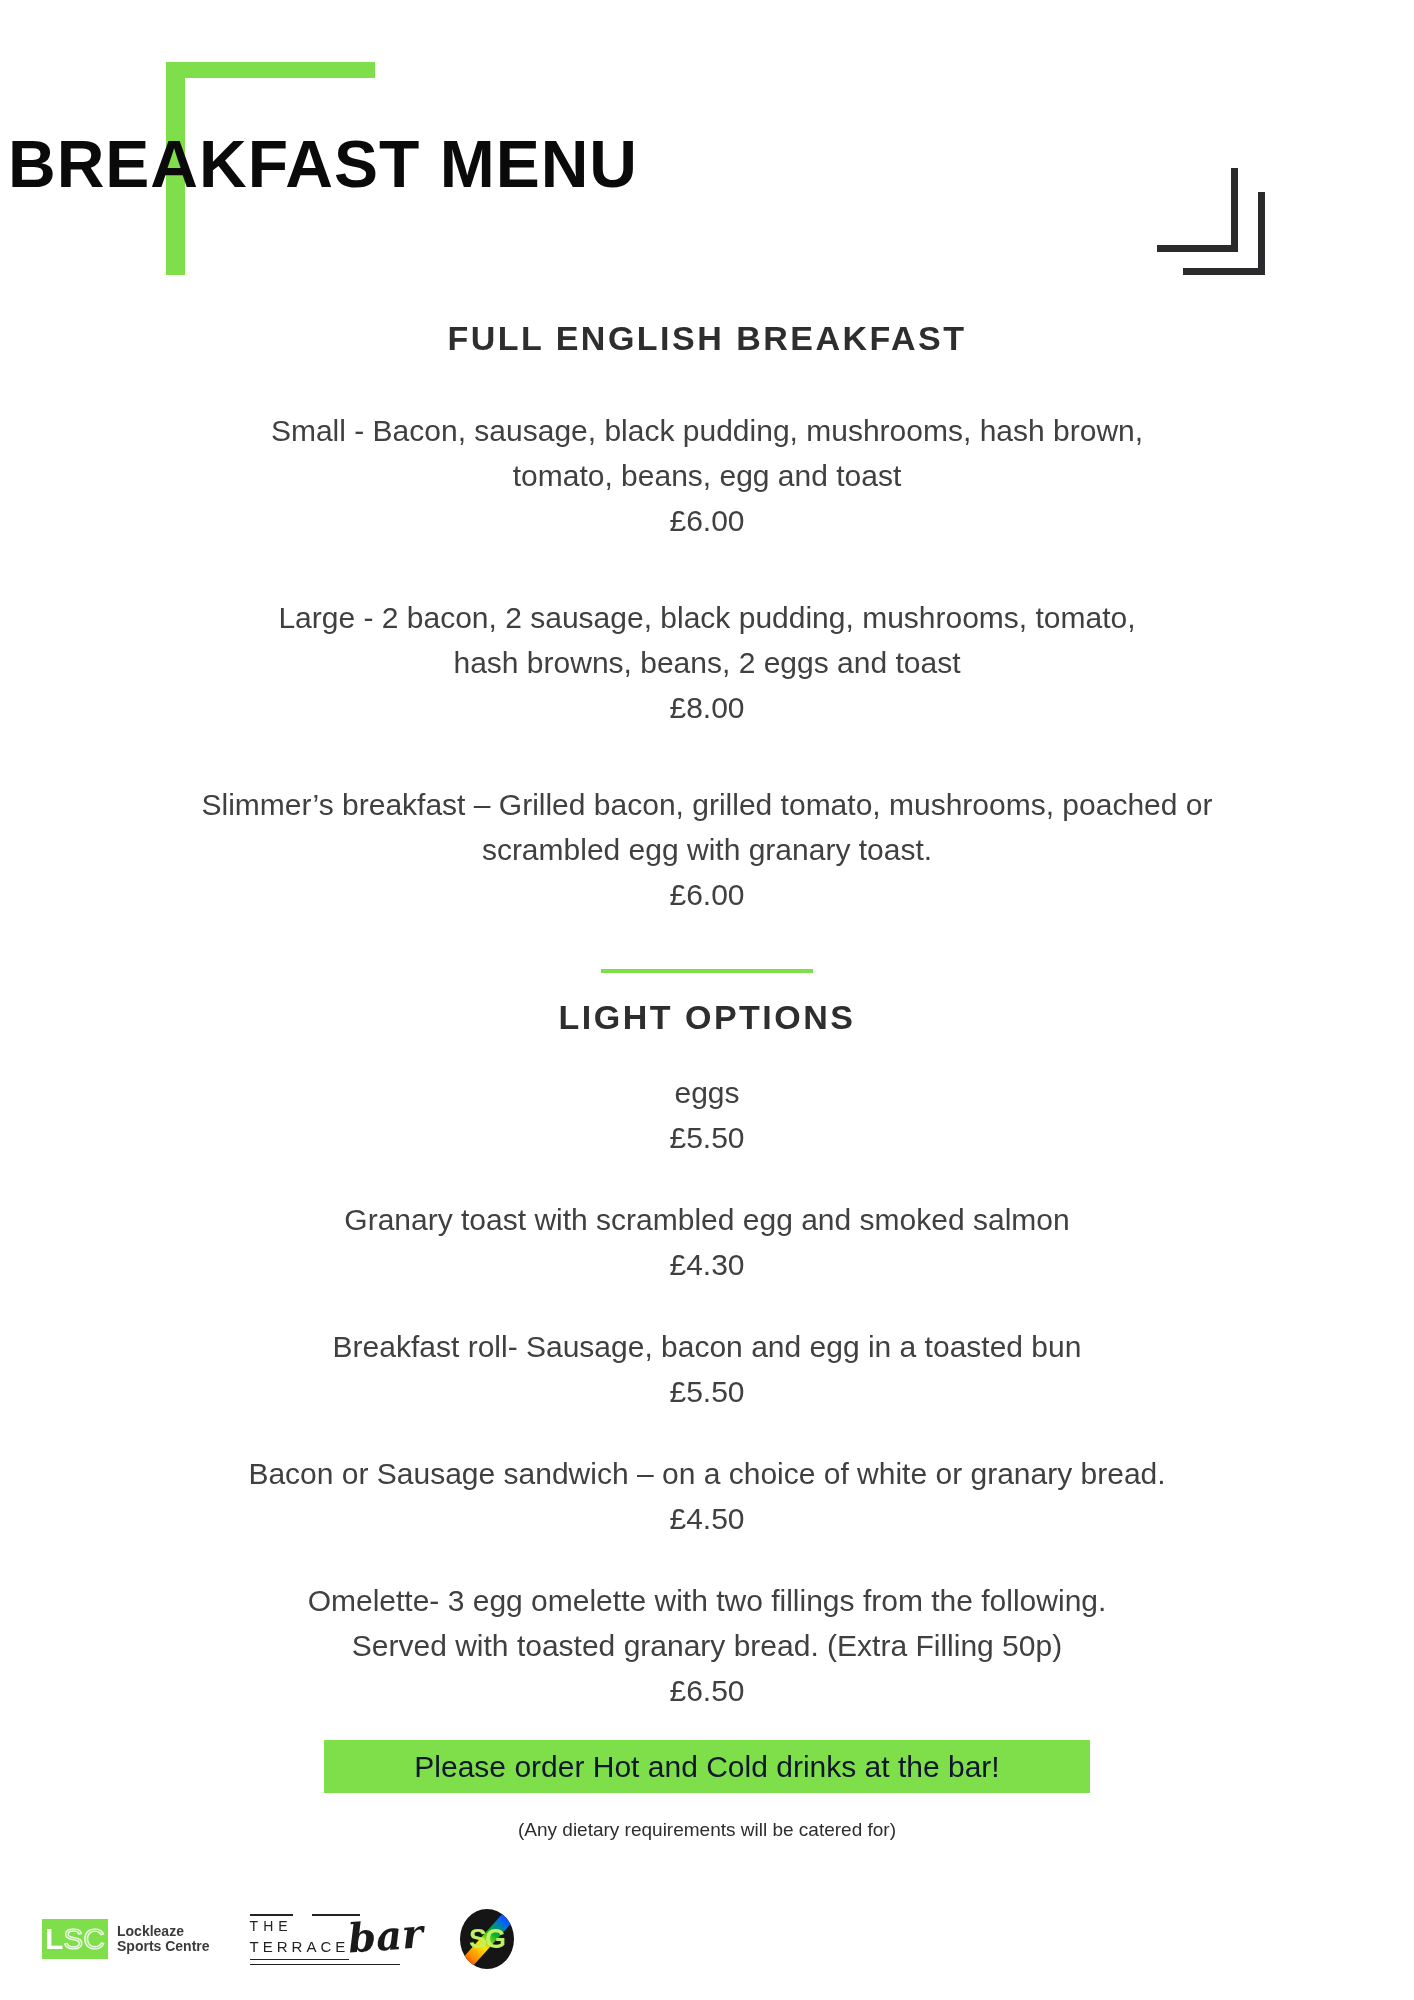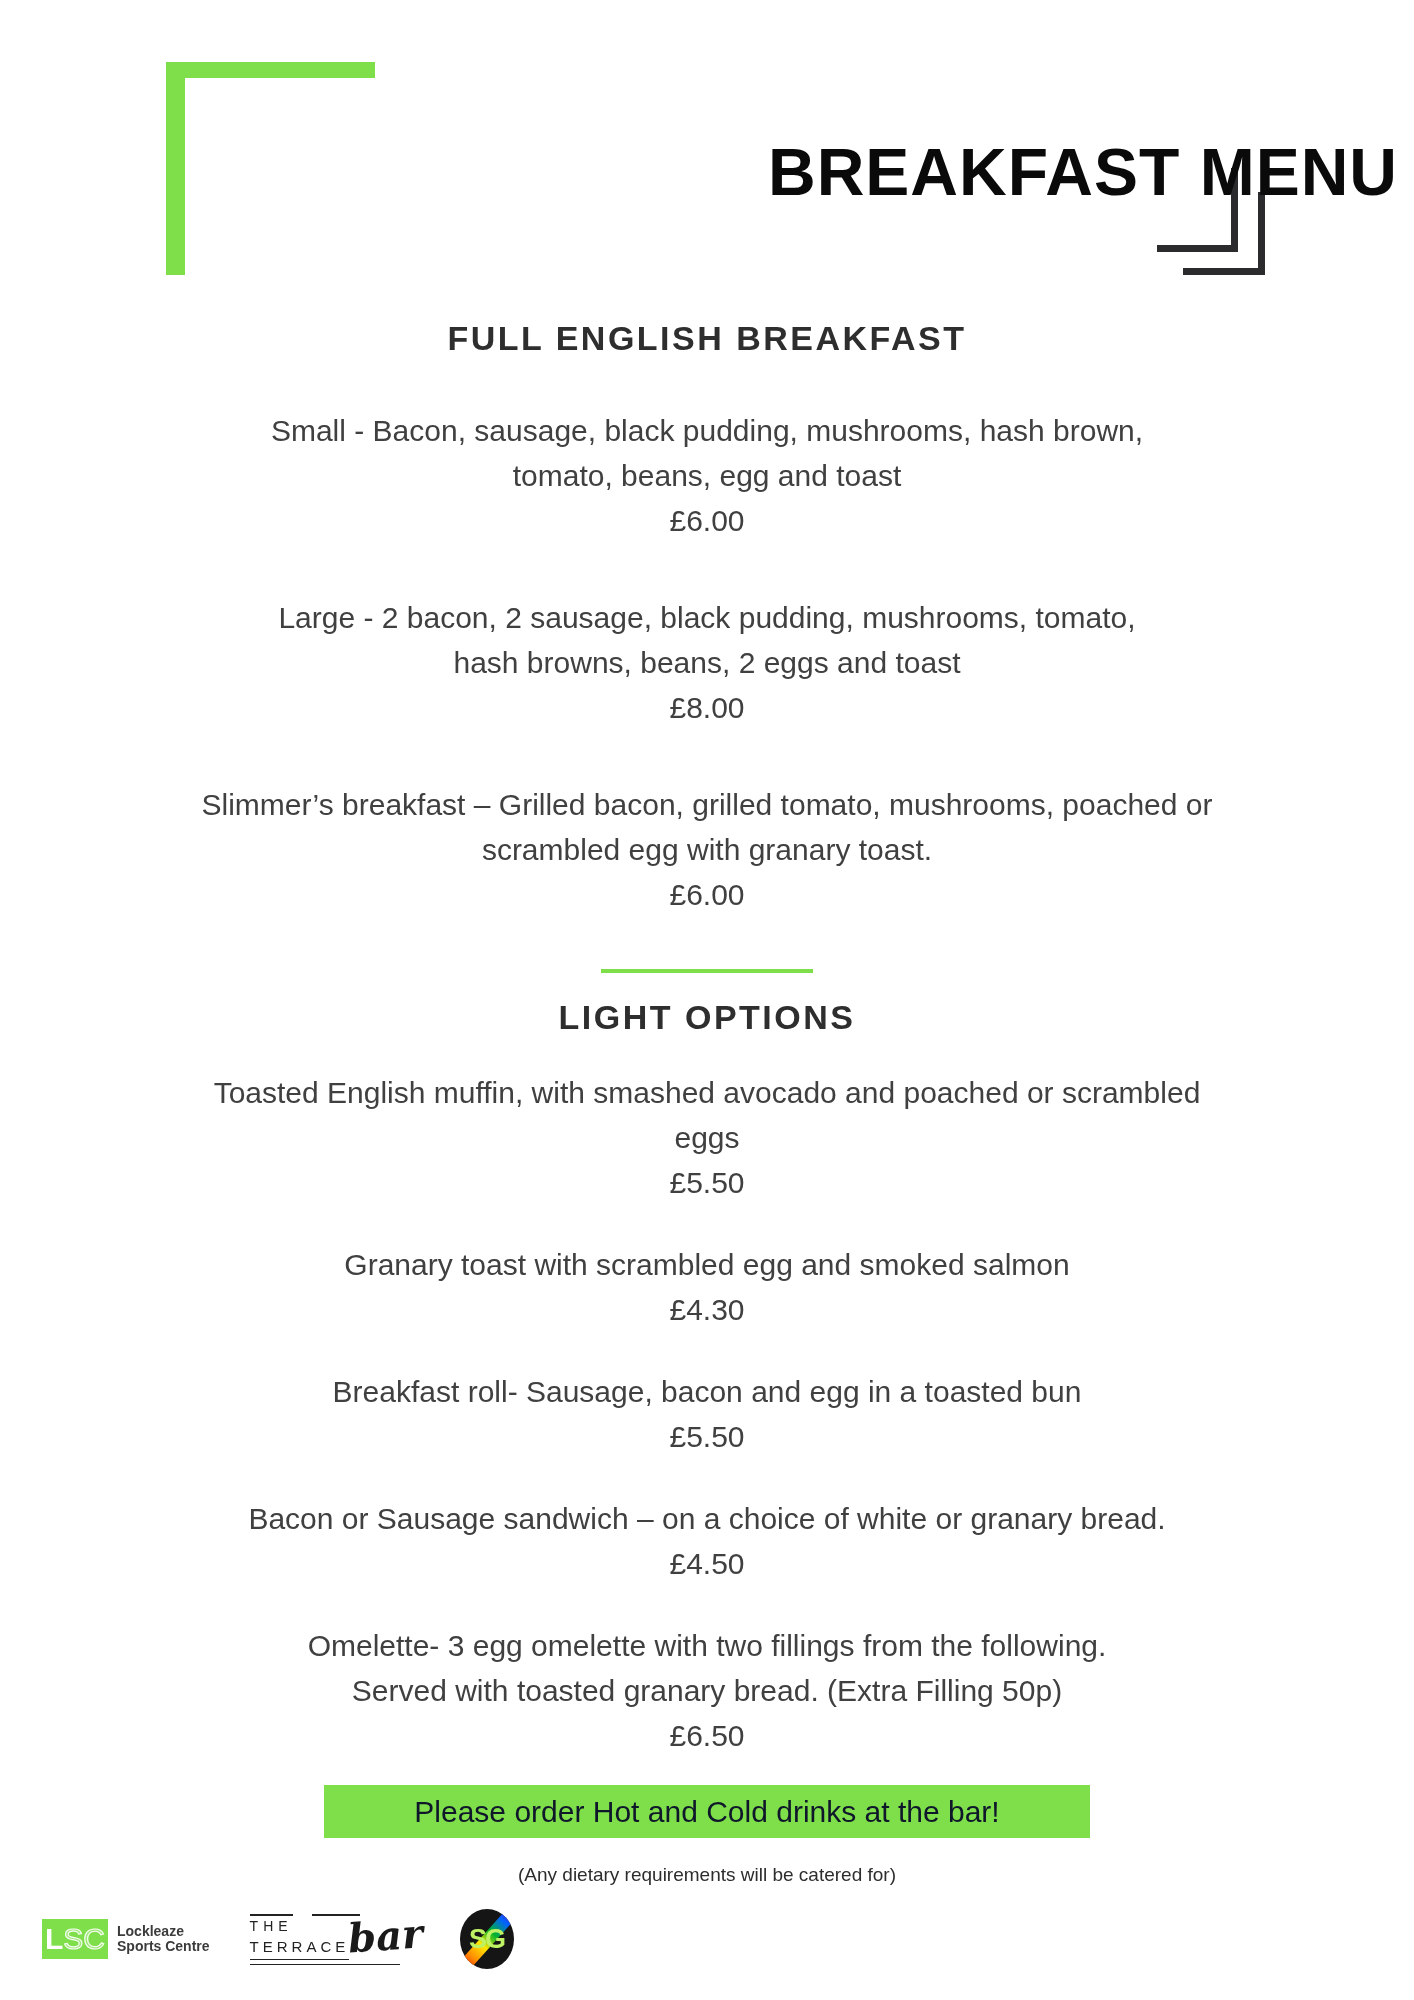--- a/index.html
+++ b/index.html
@@ -21,22 +21,22 @@
     border-top:16px solid #7fdf4a;
     box-sizing:border-box;
   }
   .bracket{position:absolute;box-sizing:border-box;
     border-right:7px solid #2b2b2e;border-bottom:7px solid #2b2b2e;}
   .bracket.b1{left:1157px;top:168px;width:81px;height:84px;}
   .bracket.b2{left:1183px;top:192px;width:82px;height:83px;}
 
   
   .title{
-    position:absolute;left:0;right:0;top:122px;margin:16px;
-    text-align:right;
+    position:absolute;left:0;right:0;top:122px;margin:8px;
+    text-align:left;
     font-size:66px;line-height:1.05;
     font-weight:800;letter-spacing:1px;
     color:#0a0a0a;
   }
 
   
   .menu{
     position:absolute;left:0;right:0;top:318px;
     text-align:center;
   }
@@ -161,21 +161,20 @@
       <div class="line">scrambled egg with granary toast.</div>
       <div class="price">£6.00</div>
     </div>
 
     <div class="divider"></div>
 
     <h2 class="section-heading s2">LIGHT OPTIONS</h2>
 
     <div class="section2">
       <div class="item">
-        <div class="line">Toasted English muffin, with smashed avocado and poached or scrambled</div>
         <div class="line">eggs</div>
         <div class="price">£5.50</div>
       </div>
 
       <div class="item">
         <div class="line">Granary toast with scrambled egg and smoked salmon</div>
         <div class="price">£4.30</div>
       </div>
 
       <div class="item">

